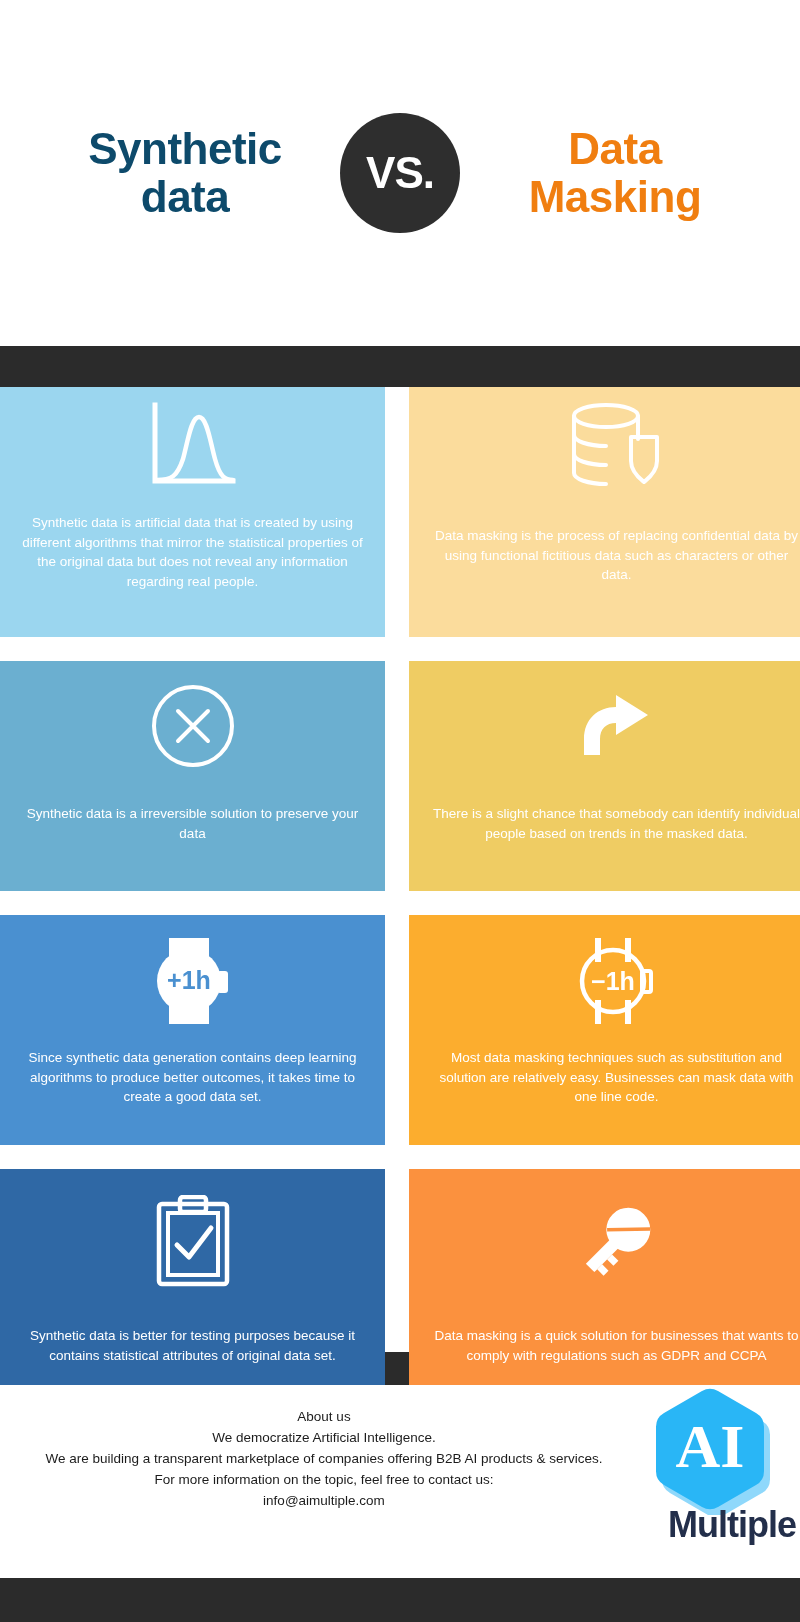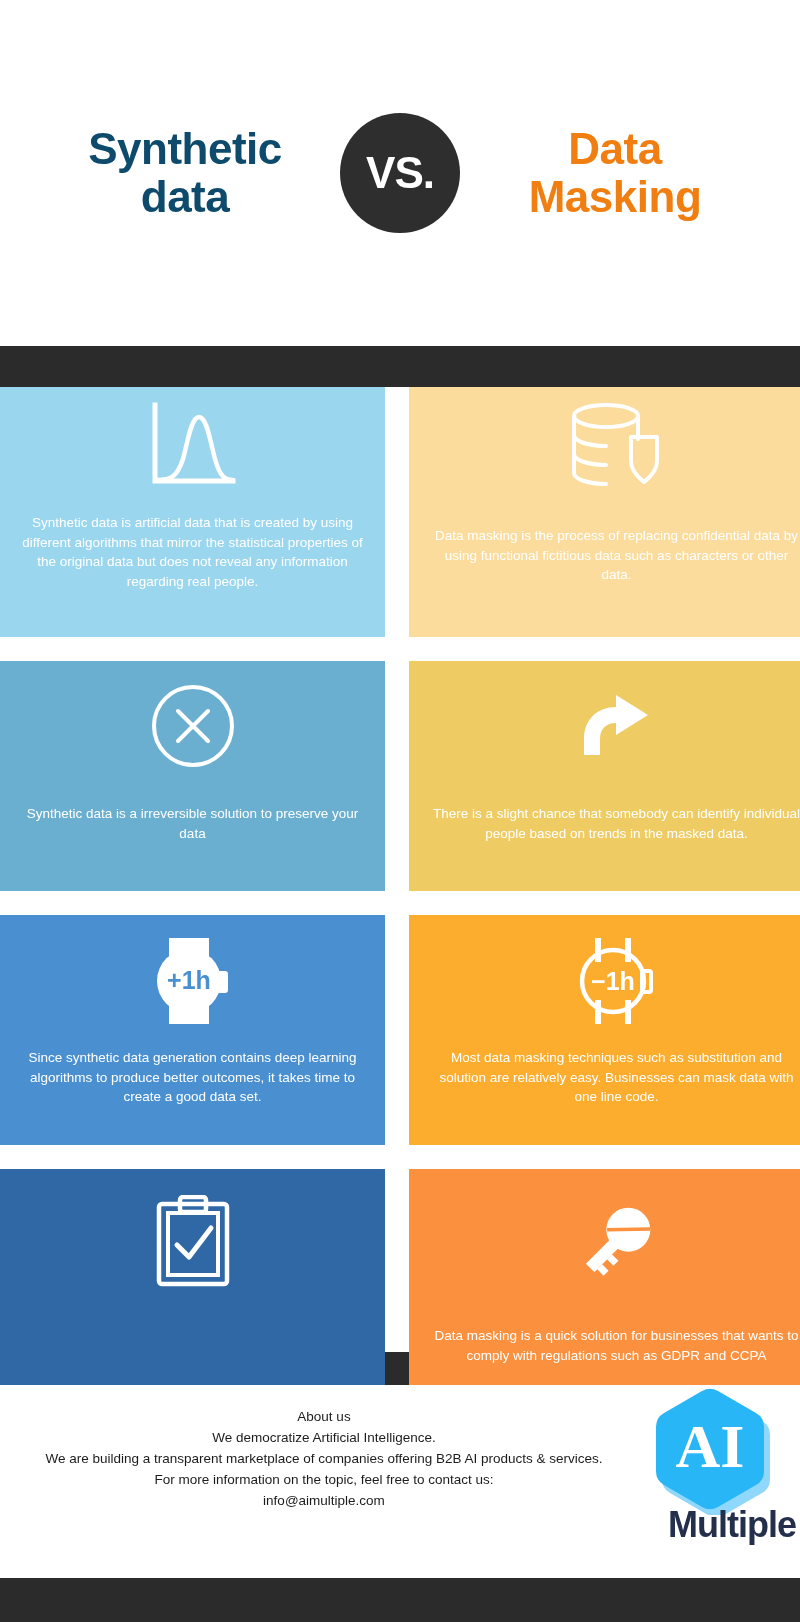--- a/index.html
+++ b/index.html
@@ -288,20 +288,21 @@
 
     <div class="cell r4 left" style="background:#2f68a5">
       <div class="icon-wrap">
         <svg width="74" height="92" viewBox="0 0 74 92">
           <rect x="3" y="9" width="68" height="80" rx="3" fill="none" stroke="#ffffff" stroke-width="4.5"></rect>
           <rect x="12" y="18" width="50" height="62" fill="none" stroke="#ffffff" stroke-width="4"></rect>
           <rect x="24" y="2" width="26" height="15" rx="3" fill="none" stroke="#ffffff" stroke-width="4.5"></rect>
           <path d="M21 50 L33 62 L55 33" fill="none" stroke="#ffffff" stroke-width="5" stroke-linecap="round" stroke-linejoin="round"></path>
         </svg>
       </div>
+      <div class="cell-text">Synthetic data is better for testing purposes because it contains statistical attributes of original data set.</div>
     </div>
 
     <div class="cell r4 right" style="background:#fb913e">
       <div class="icon-wrap">
         <svg width="88" height="88" viewBox="0 0 88 88">
           <g transform="rotate(-45 44 44)">
             <circle cx="60" cy="44" r="22" fill="#ffffff"></circle>
             <path d="M44 28 A22 22 0 0 0 76 60 Z" fill="#fb913e" opacity="0"></path>
             <line x1="45" y1="29" x2="76" y2="59" stroke="#fb913e" stroke-width="3.5"></line>
             <rect x="6" y="38" width="36" height="12" fill="#ffffff"></rect>

